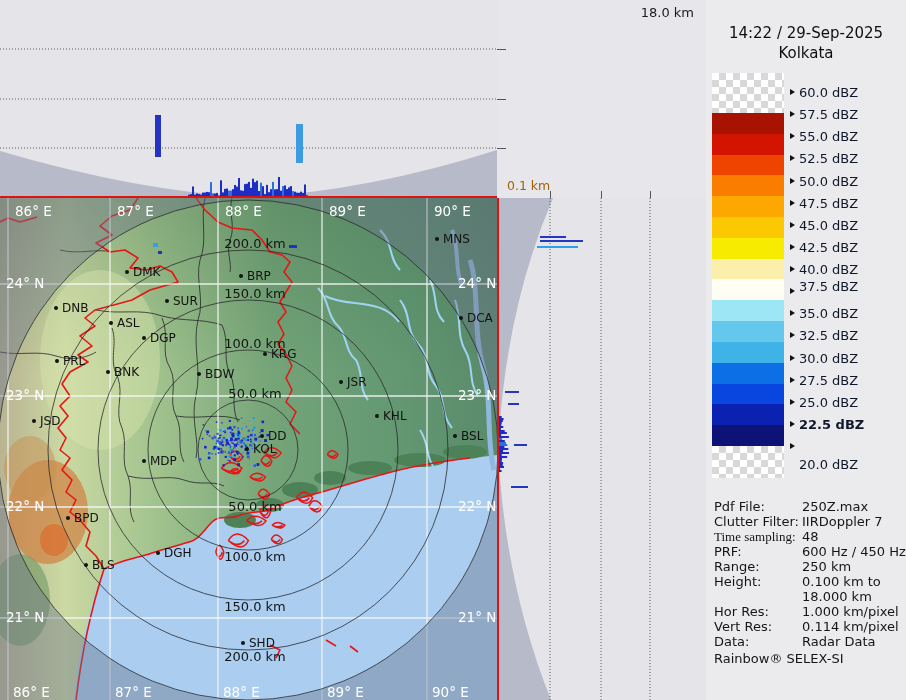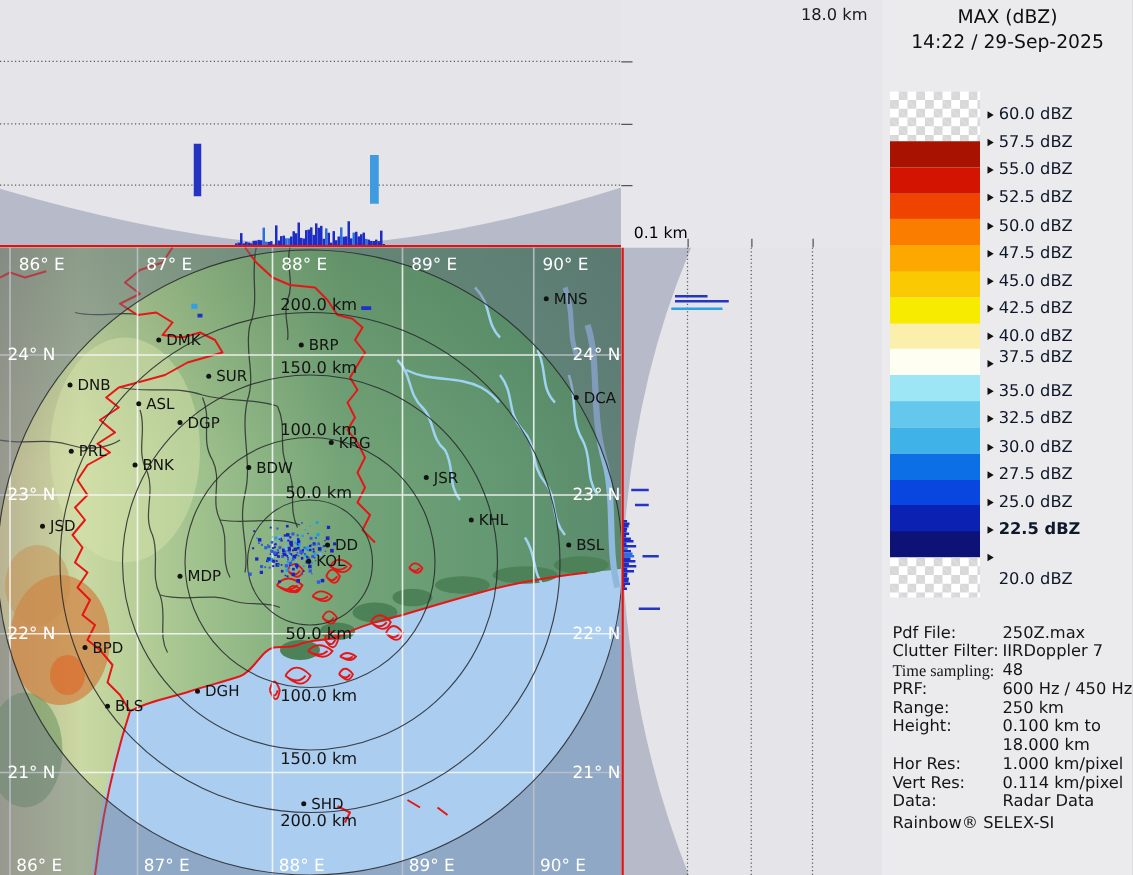--- a/index.html
+++ b/index.html
@@ -7,21 +7,21 @@
           font-family:"DejaVu Sans",sans-serif;background:#e8e8ea;}
   .panel{position:absolute;}
   #top-profile{left:0;top:0;width:497px;height:198px;}
   #corner{left:497px;top:0;width:209px;height:198px;background:#e7e6ea;}
   #map-panel{left:0;top:198px;width:497px;height:502px;}
   #right-profile{left:497px;top:198px;width:209px;height:502px;}
   #legend-panel{left:706px;top:0;width:200px;height:700px;background:#ebebee;}
   svg{display:block;}
   .hlabel{position:absolute;font-size:13px;color:#1c1c1c;white-space:nowrap;}
   #corner-18{right:12px;top:5px;}
-  #corner-01{left:10px;bottom:5px;font-size:12.5px;color:#000000;}
+  #corner-01{left:10px;bottom:5px;font-size:12.5px;color:#a16207;}
   .corner-tick-h{position:absolute;left:0;width:9px;height:1px;background:#555;}
   .corner-tick-v{position:absolute;bottom:0;width:1px;height:7px;background:#555;}
   
   .lg-title{position:absolute;left:0;width:200px;text-align:center;font-size:15px;color:#0e0e0e;}
   .lg-band{position:absolute;left:6px;width:72px;}
   .checker{background-image:
       linear-gradient(45deg,#d8d8d8 25%,transparent 25%,transparent 75%,#d8d8d8 75%),
       linear-gradient(45deg,#d8d8d8 25%,#ffffff 25%,#ffffff 75%,#d8d8d8 75%);
       background-size:14px 14px;background-position:0 0,7px 7px;}
   .lg-arrow{position:absolute;left:84px;width:0;height:0;
@@ -598,22 +598,22 @@
         <rect x="498" y="462" width="5.1" height="2" fill="#1c2cc4"></rect>
         <rect x="498" y="464" width="4.8" height="2" fill="#1c2cc4"></rect>
         <rect x="498" y="466" width="6.0" height="2" fill="#1c2cc4"></rect>
         <rect x="498" y="468" width="2.1" height="2" fill="#1c2cc4"></rect>
         <rect x="498" y="470" width="3.6" height="2" fill="#1c2cc4"></rect>
       </g>
     <rect x="497" y="198" width="2" height="502" fill="#e01212"></rect>
   </svg>
 
   <div id="legend-panel" class="panel">
-    <div class="lg-title" style="top:4px">MAX (dBZ)</div>
     <div class="lg-title" style="top:24px">14:22 / 29-Sep-2025</div>
+    <div class="lg-title" style="top:44px">Kolkata</div>
     <div id="legend-bands">
         <div class="lg-band checker" style="top: 73px; height: 40px;"></div>
         <div class="lg-band" style="top: 113px; height: 21.31px; background: rgb(168, 19, 1);"></div>
         <div class="lg-band" style="top: 133.81px; height: 21.31px; background: rgb(211, 20, 0);"></div>
         <div class="lg-band" style="top: 154.62px; height: 21.31px; background: rgb(239, 68, 0);"></div>
         <div class="lg-band" style="top: 175.43px; height: 21.31px; background: rgb(250, 125, 0);"></div>
         <div class="lg-band" style="top: 196.24px; height: 21.31px; background: rgb(253, 167, 1);"></div>
         <div class="lg-band" style="top: 217.05px; height: 21.31px; background: rgb(251, 201, 1);"></div>
         <div class="lg-band" style="top: 237.86px; height: 21.31px; background: rgb(247, 236, 0);"></div>
         <div class="lg-band" style="top: 258.67px; height: 21.31px; background: rgb(250, 240, 171);"></div>

